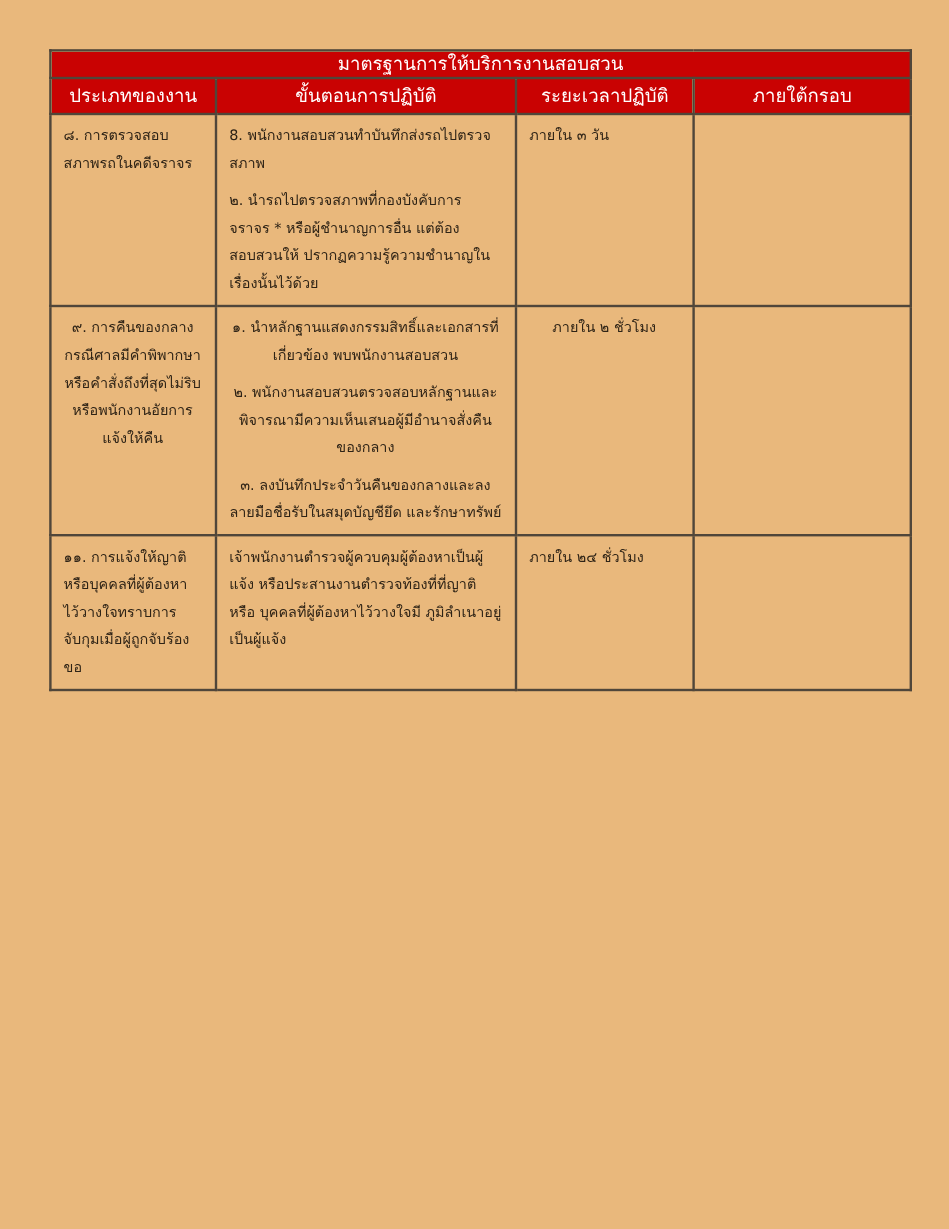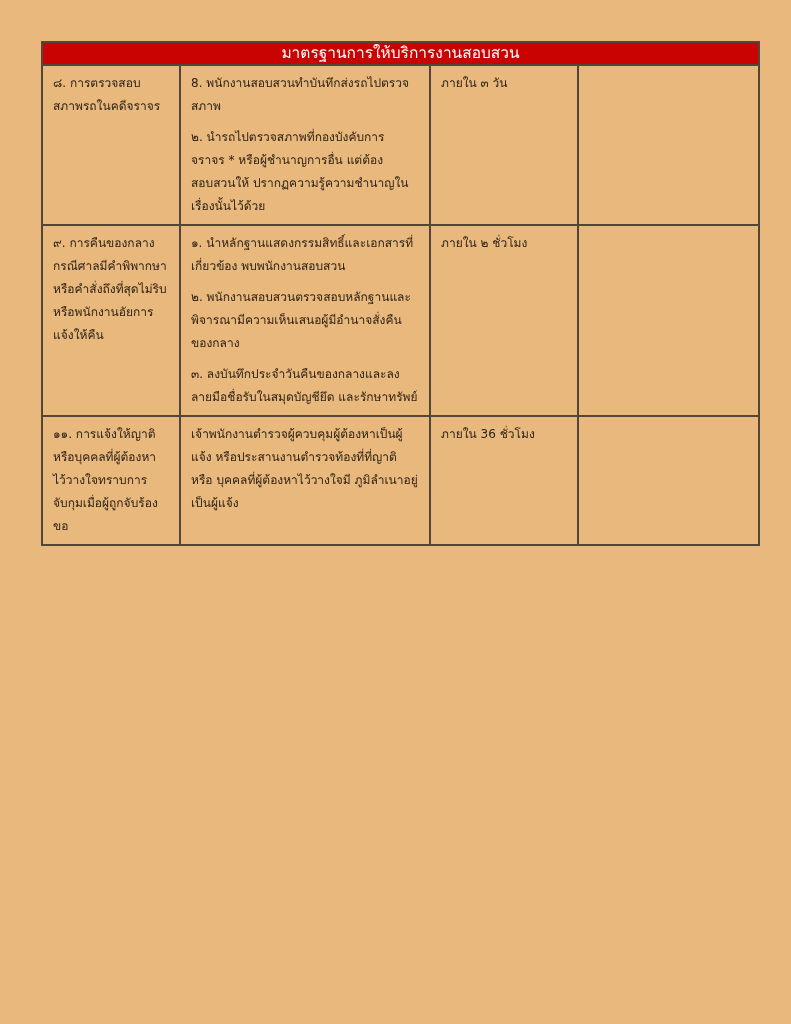--- a/index.html
+++ b/index.html
@@ -65,38 +65,44 @@
   tbody td {
     color: #2E2316;
     font-size: 12px;
     line-height: 23px;
     padding: 2px 7px 2px 6px;
     text-align: left;
     overflow-wrap: break-word;
   }
   tbody td p { margin: 0; }
   tr.row-1 td { height: 117px; }
-  tr.row-2 td { height: 165px; }
+  tr.row-2 td { height: 165px; text-align: center; }
   tr.row-3 td { height: 50px; }
   tr.row-4 td { height: 108px; }
 </style>
 </head>
 <body>
 
 <div class="page">
   <table class="std-table">
     <colgroup>
       <col class="c1">
         <col class="c2">
         <col class="c3">
         <col class="c4">
     </colgroup>
     <thead>
       <tr class="title-row">
         <th colspan="4">มาตรฐานการให้บริการงานสอบสวน</th>
+      </tr>
+      <tr class="header-row">
+        <th>ประเภทของงาน</th>
+        <th>ขั้นตอนการปฏิบัติ</th>
+        <th>ระยะเวลาปฏิบัติ</th>
+        <th>ภายใต้กรอบ</th>
       </tr>
     </thead>
     <tbody>
       <tr class="row-1">
         <td>
           <p>๘. การตรวจสอบ สภาพรถในคดีจราจร</p>
         </td>
         <td>
           <p>8. พนักงานสอบสวนทำบันทึกส่งรถไปตรวจ สภาพ</p>
           <p>๒. นำรถไปตรวจสภาพที่กองบังคับการจราจร * หรือผู้ชำนาญการอื่น แต่ต้องสอบสวนให้ ปรากฏความรู้ความชำนาญในเรื่องนั้นไว้ด้วย</p>
@@ -125,21 +131,21 @@
         </td>
       </tr>
       <tr class="row-4">
         <td>
           <p>๑๑. การแจ้งให้ญาติ หรือบุคคลที่ผู้ต้องหา ไว้วางใจทราบการ จับกุมเมื่อผู้ถูกจับร้อง ขอ</p>
         </td>
         <td>
           <p>เจ้าพนักงานตำรวจผู้ควบคุมผู้ต้องหาเป็นผู้ แจ้ง หรือประสานงานตำรวจท้องที่ที่ญาติหรือ บุคคลที่ผู้ต้องหาไว้วางใจมี ภูมิลำเนาอยู่เป็นผู้แจ้ง</p>
         </td>
         <td>
-          <p>ภายใน 36 ชั่วโมง</p>
+          <p>ภายใน ๒๔ ชั่วโมง</p>
         </td>
         <td>
           <p></p>
         </td>
       </tr>
     </tbody>
   </table>
 </div>
 
 </body></html>

